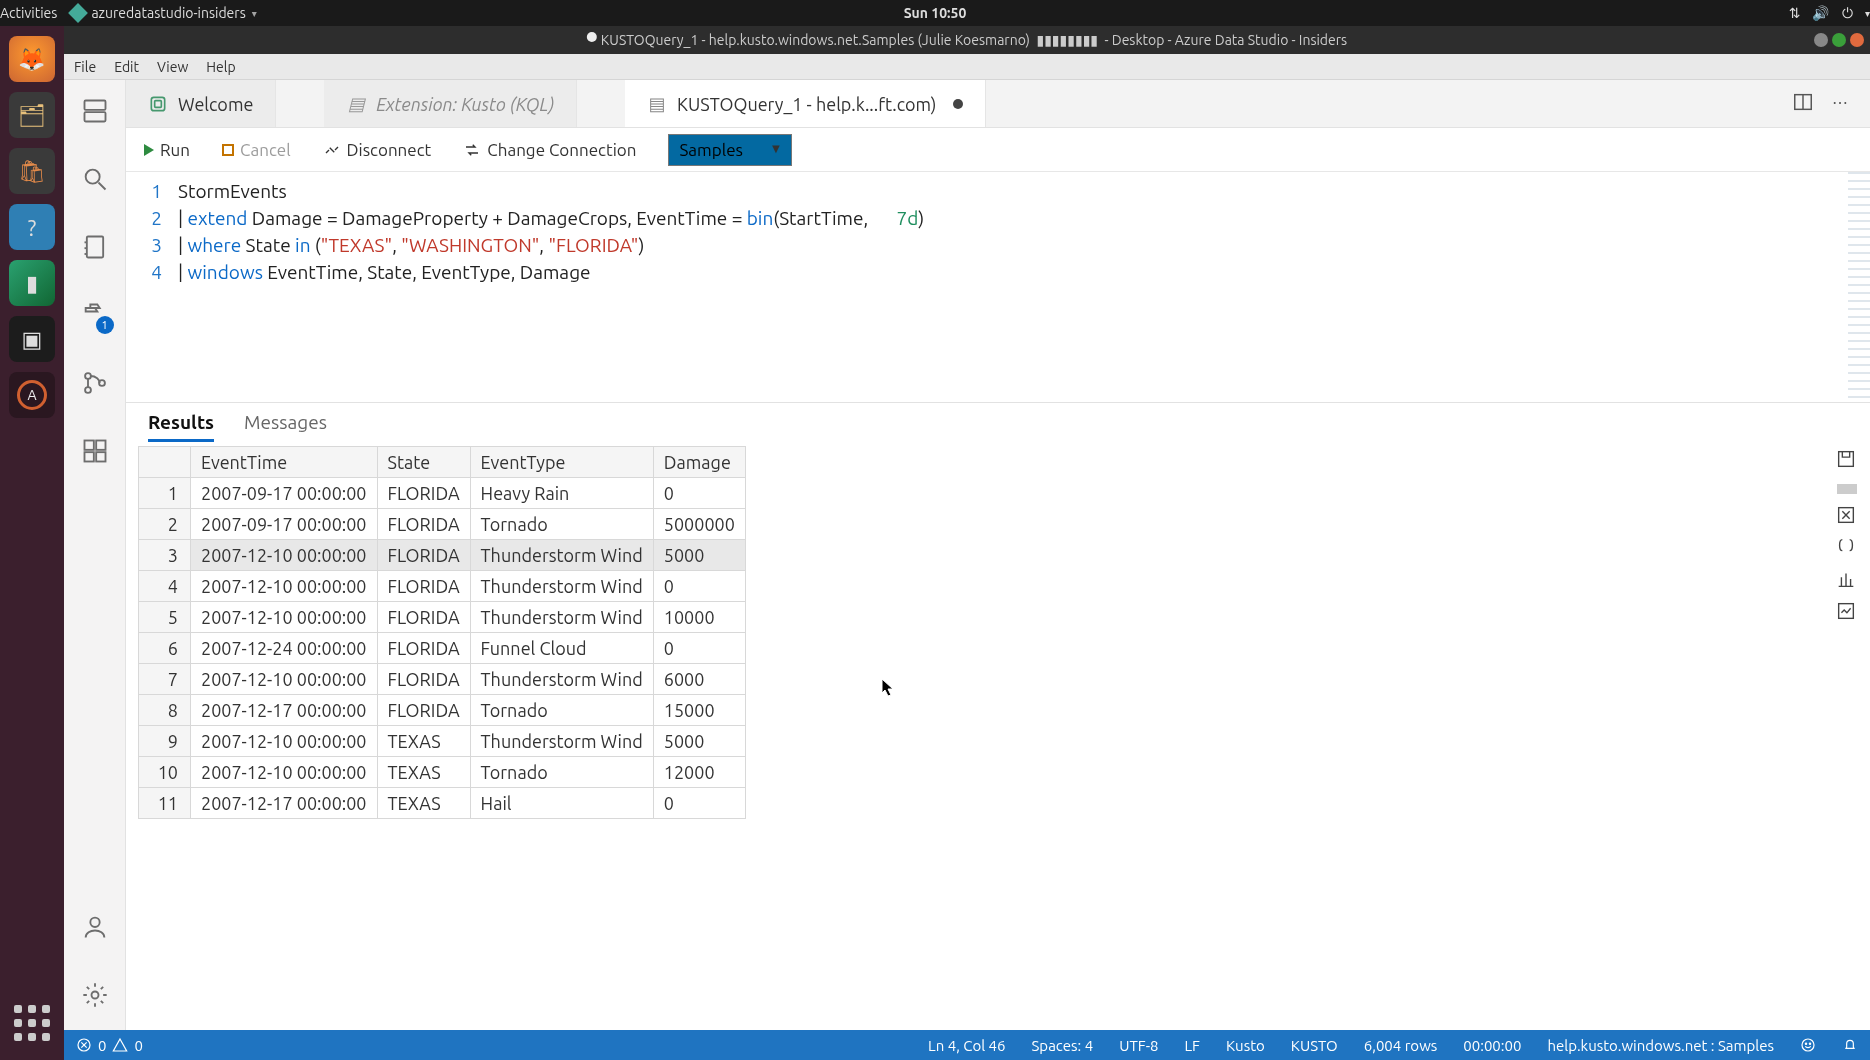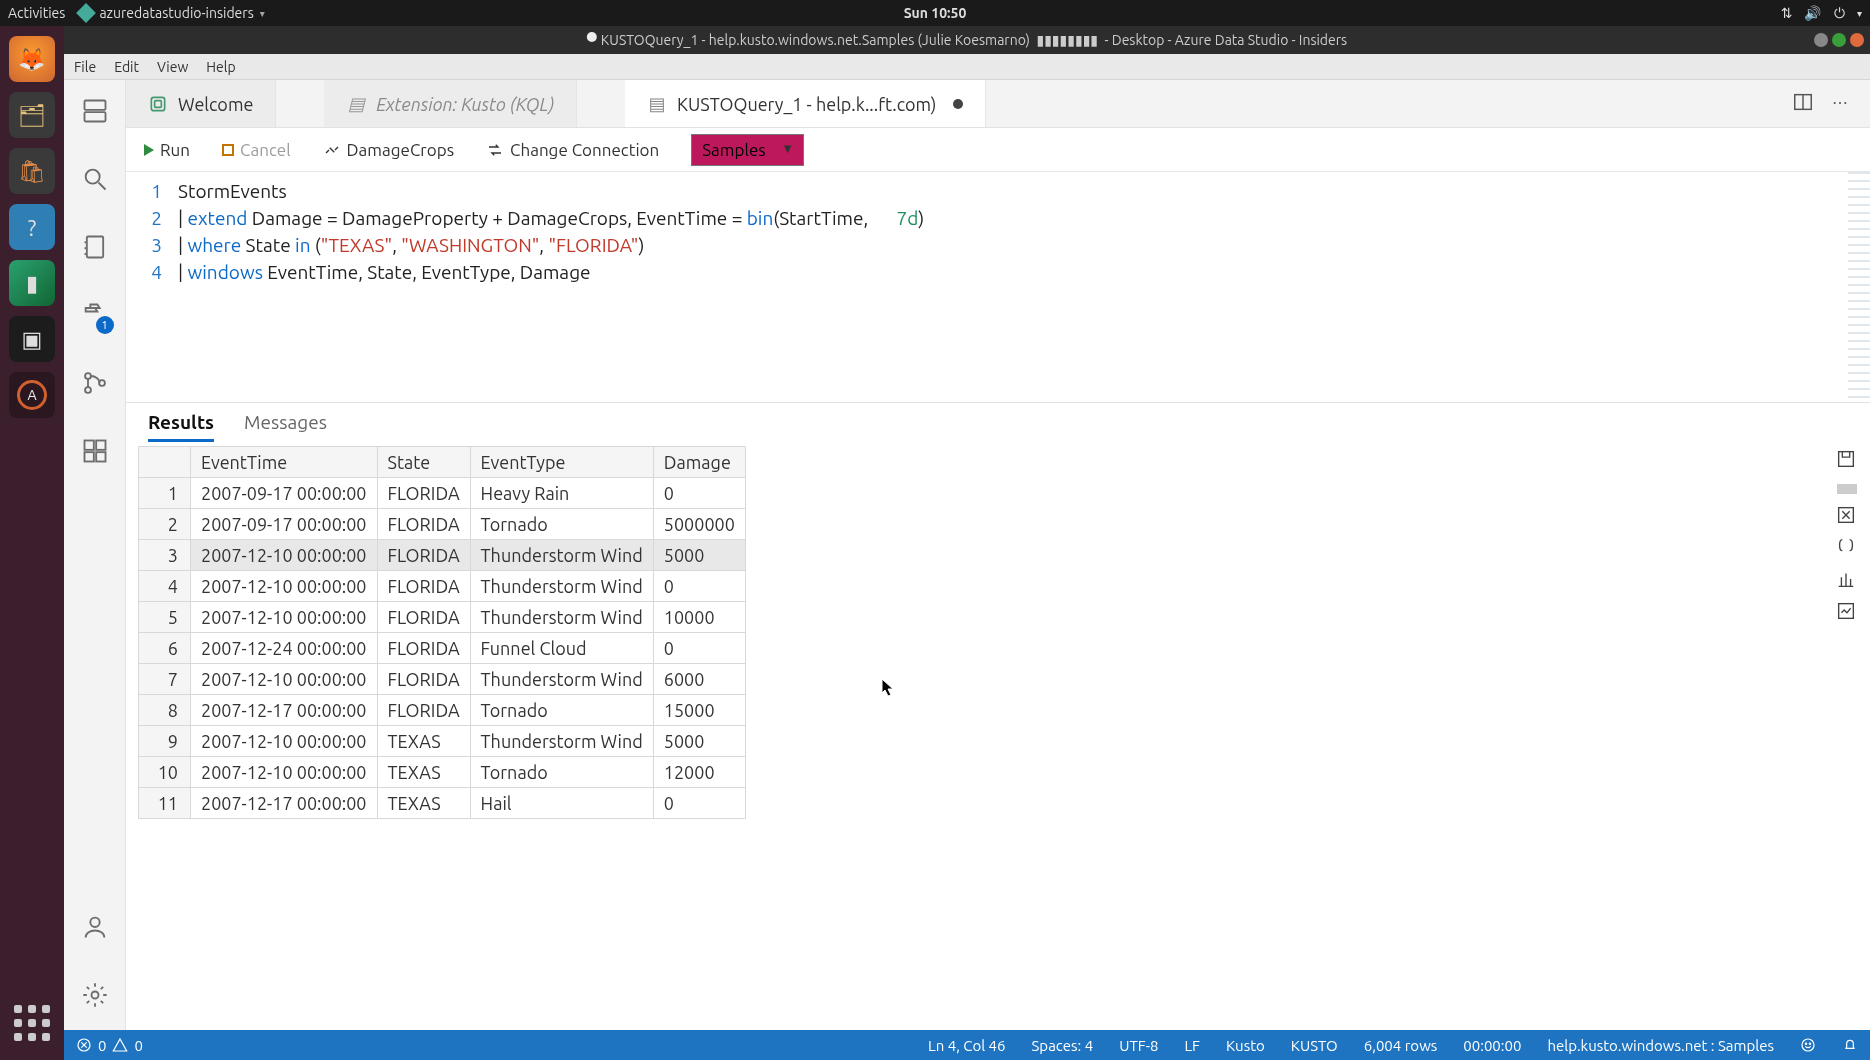--- a/index.html
+++ b/index.html
@@ -1,19 +1,19 @@
 <!DOCTYPE html>
 <html><head>
 <meta charset="utf-8">
 <style>
 * { margin:0; padding:0; box-sizing:border-box; font-family:"Ubuntu","Segoe UI",sans-serif; }
 html,body { width:1870px; height:1060px; overflow:hidden; background:#f0f0f0; }
 
 
-.gnome-bar { height:26px; background:#1a1a1a; color:#ddd; display:flex; align-items:center; font-size:14px; padding:0 8px; }
+.gnome-bar { height:26px; background:#1a1a1a; color:#ddd; display:flex; align-items:center; font-size:14px; padding:0 0; }
 .gnome-bar .left { display:flex; gap:14px; align-items:center; }
 .gnome-bar .center { position:absolute; left:50%; transform:translateX(-50%); font-weight:600; }
 .gnome-bar .right { margin-left:auto; display:flex; gap:12px; align-items:center; font-size:14px; }
 .gnome-bar .app-chip { display:flex; align-items:center; gap:6px; }
 .gnome-bar .app-chip .diamond { width:14px; height:14px; background:#4a9; transform:rotate(45deg); }
 .gnome-bar .app-chip .caret { font-size:10px; opacity:.7; }
 
 
 .winbar { height:28px; background:#2d2d2d; color:#ccc; display:flex; align-items:center; font-size:14px; position:relative; margin-left:64px; }
 .winbar .title-wrap { position:absolute; left:50%; transform:translateX(-50%); display:flex; align-items:flex-start; gap:4px; white-space:nowrap; }
@@ -61,21 +61,21 @@
 .tabs .tools{margin-left:auto;display:flex;align-items:center;gap:18px;padding:0 16px;color:#5a5a5a;}
 .tabs .tools .split svg,.tabs .tools .dots{width:22px;height:22px;}
 
 
 .qbar { height:44px; display:flex; align-items:center; gap:32px; padding:0 18px; border-bottom:1px solid #e7e7e7; font-size:17px; color:#333;}
 .qbar .item{display:flex;align-items:center;gap:6px;}
 .qbar .run .tri{width:0;height:0;border-left:10px solid #2e8b40;border-top:6px solid transparent;border-bottom:6px solid transparent;}
 .qbar .cancel .sq{width:12px;height:12px;border:2px solid #c37300;}
 .qbar .cancel{color:#9c9c9c;}
 .qbar .disc svg,.qbar .chg svg{width:18px;height:18px;stroke:#333;fill:none;stroke-width:1.8;}
-.qbar select{height:32px;border:1px solid #777;font-size:17px;padding:0 37px 0 10px;background:#be185d;appearance:none;}
+.qbar select{height:32px;border:1px solid #777;font-size:17px;padding:0 48px 0 10px;background:#0369a1;appearance:none;}
 .qbar .sel-wrap{position:relative;}
 .qbar .sel-wrap:after{content:"▼";position:absolute;right:10px;top:7px;color:#333;pointer-events:none;font-size:13px;}
 
 
 .editor { display:flex; height:230px; font-family:"DejaVu Sans Mono","Consolas",monospace; font-size:19px; line-height:27px; position:relative;}
 .gutter{width:46px;text-align:right;padding:6px 10px 0 0;color:#2075c7;background:#fff;}
 .code{flex:1;padding:6px 0 0 6px;white-space:pre;color:#222;}
 .kw-pipe{color:#222;}
 .kw{color:#0b69c7;}
 .fn{color:#0b69c7;}
@@ -270,21 +270,21 @@
             <span>Run</span>
           </div>
         <div class="item cancel">
             <span class="sq"></span>
             <span>Cancel</span>
           </div>
         <div class="item disc">
             <svg viewBox="0 0 24 24">
               <path d="M8 12l-4 4M16 12l4-4M9 9l6 6"></path>
             </svg>
-            <span>DamageCrops</span>
+            <span>Disconnect</span>
           </div>
         <div class="item chg">
             <svg viewBox="0 0 24 24">
               <path d="M4 8h12l-3-3M20 16H8l3 3"></path>
             </svg>
             <span>Change Connection</span>
           </div>
         <div class="sel-wrap">
           <select><option>Samples</option></select>
         </div>

